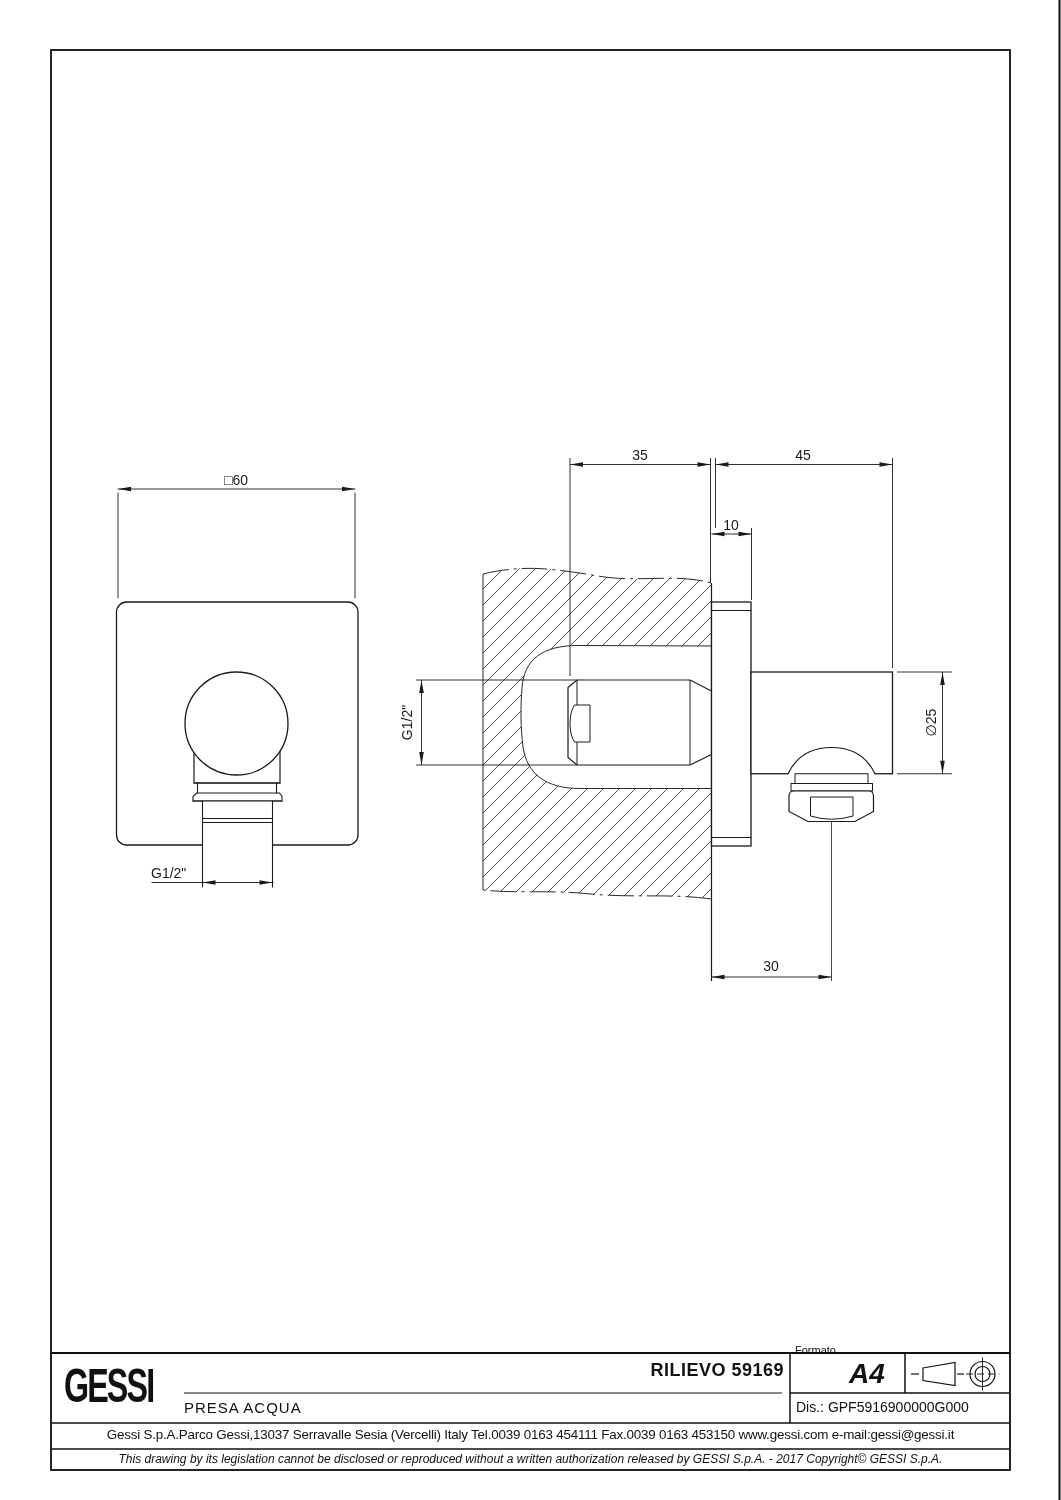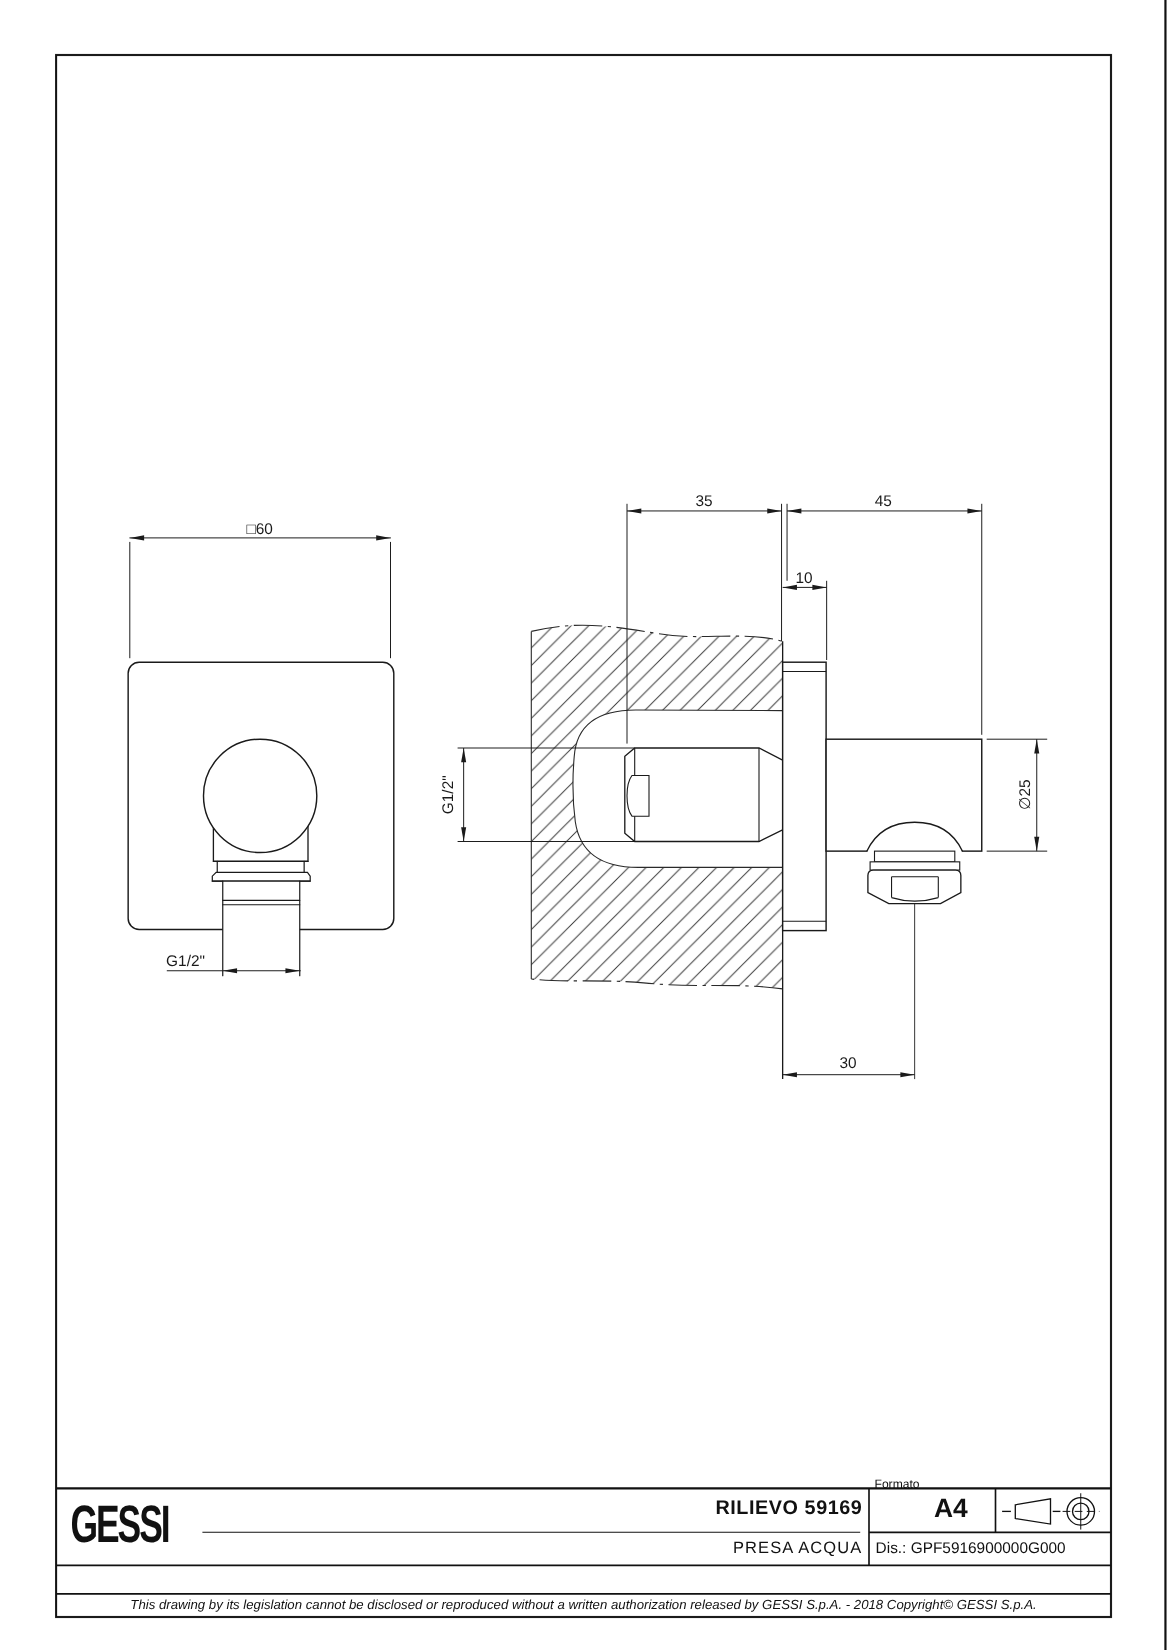--- a/index.html
+++ b/index.html
@@ -5,23 +5,23 @@
   html,body{margin:0;padding:0;background:#ffffff;}
   #page{position:relative;width:1061px;height:1500px;background:#ffffff;overflow:hidden;
         font-family:"Liberation Sans", sans-serif;color:#111;}
   #page svg{position:absolute;left:0;top:0;}
   .abs{position:absolute;}
   .dimtext{font-size:14px;fill:#1a1a1a;}
   .tb-text{color:#111;}
   #logo{left:64px;top:1362px;font-size:52px;font-weight:bold;letter-spacing:-3px;
         transform:scale(0.62,0.92);transform-origin:left top;line-height:52px;}
   #dwg-title{left:184px;top:1360px;width:600px;text-align:right;font-size:18px;font-weight:bold;letter-spacing:0.5px;}
-  #dwg-subtitle{left:184px;top:1399px;width:600px;text-align:right;font-size:15px;letter-spacing:1px;}
+  #dwg-subtitle{left:184px;top:1399px;width:600px;text-align:left;font-size:15px;letter-spacing:1px;}
   #formato-label{left:795px;top:1344px;font-size:11px;}
-  #formato-value{left:849px;top:1358px;font-size:24px;font-weight:600;}
+  #formato-value{left:849px;top:1358px;font-size:28px;font-style:italic;font-weight:600;}
   #dis-number{left:796px;top:1399px;font-size:14px;}
   #address{left:51px;top:1427px;width:959px;text-align:center;font-size:13.4px;letter-spacing:-0.2px;}
   #disclaimer{left:51px;top:1452px;width:959px;text-align:center;font-size:12px;font-style:italic;}
 </style>
 </head>
 <body>
 
 <div id="page">
 
 <svg width="1061" height="1500" viewBox="0 0 1061 1500">
@@ -184,15 +184,16 @@
     <line x1="966" y1="1374" x2="999.5" y2="1374" stroke-width="0.9" stroke-dasharray="7 4"></line>
   </g>
 </svg>
 
 <div class="abs tb-text" id="logo">GESSI</div>
 <div class="abs tb-text" id="dwg-title">RILIEVO 59169</div>
 <div class="abs tb-text" id="dwg-subtitle">PRESA  ACQUA</div>
 <div class="abs tb-text" id="formato-label">Formato</div>
 <div class="abs tb-text" id="formato-value">A4</div>
 <div class="abs tb-text" id="dis-number">Dis.: GPF5916900000G000</div>
-<div class="abs tb-text" id="disclaimer">This drawing by its legislation cannot be disclosed or reproduced without a written authorization released by GESSI S.p.A. - 2018 Copyright© GESSI S.p.A.</div>
+<div class="abs tb-text" id="address">Gessi S.p.A.Parco Gessi,13037 Serravalle Sesia (Vercelli) Italy Tel.0039 0163 454111 Fax.0039 0163 453150 www.gessi.com e-mail:gessi@gessi.it</div>
+<div class="abs tb-text" id="disclaimer">This drawing by its legislation cannot be disclosed or reproduced without a written authorization released by GESSI S.p.A. - 2017 Copyright© GESSI S.p.A.</div>
 
 </div>
 
 </body></html>

